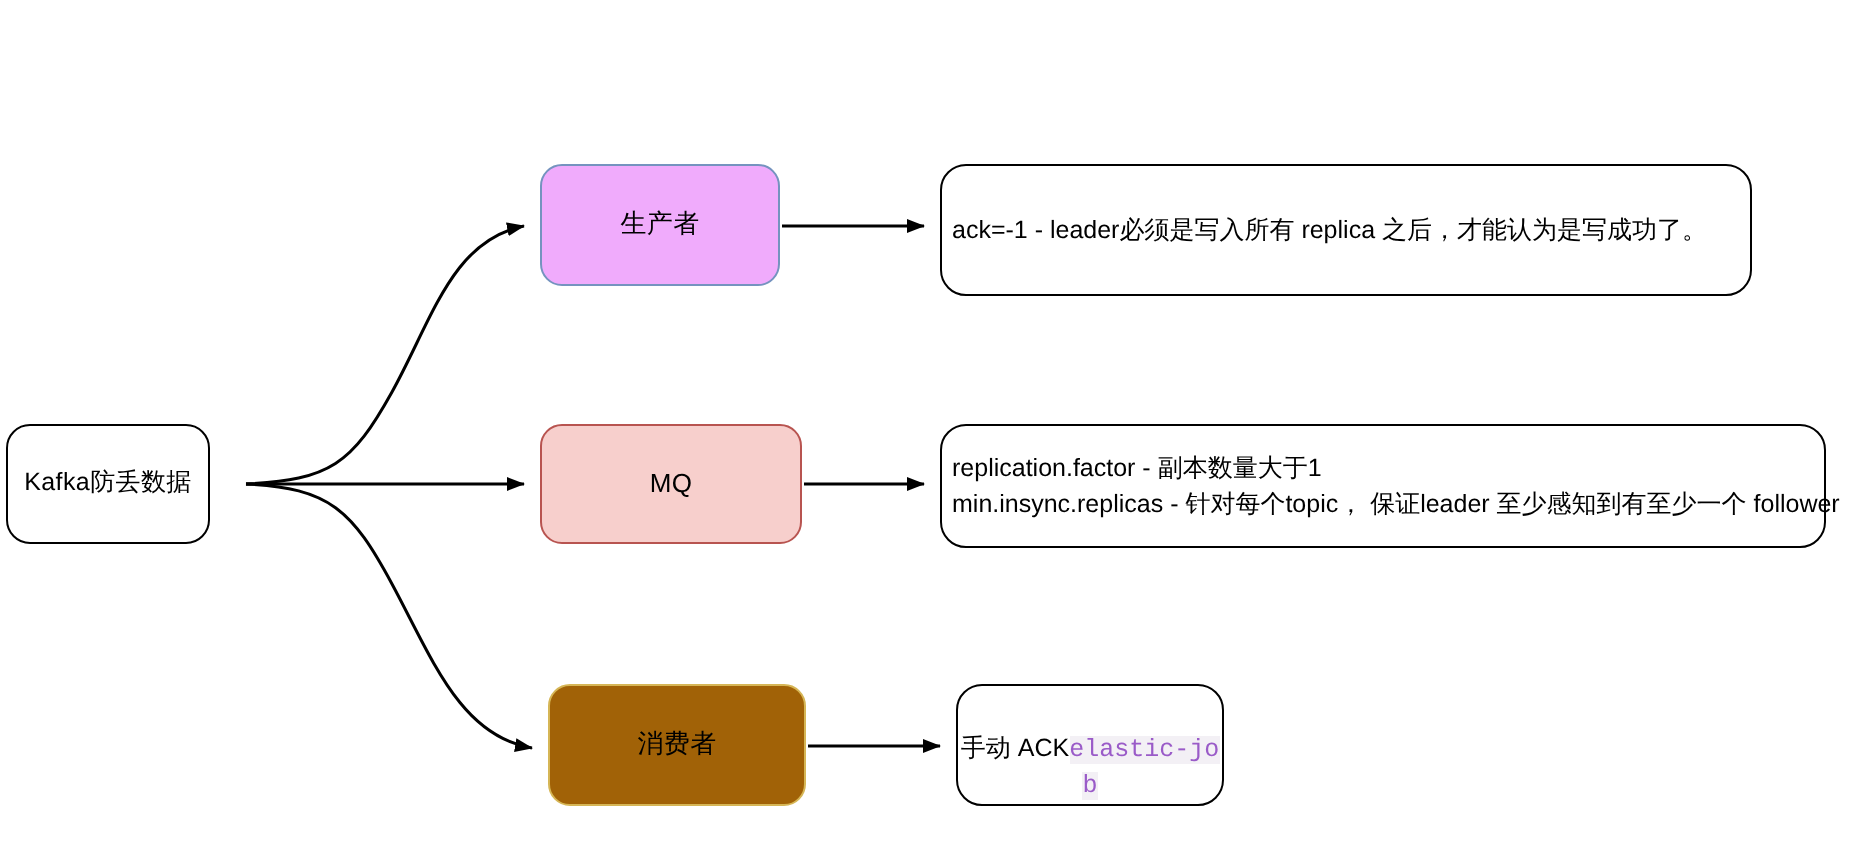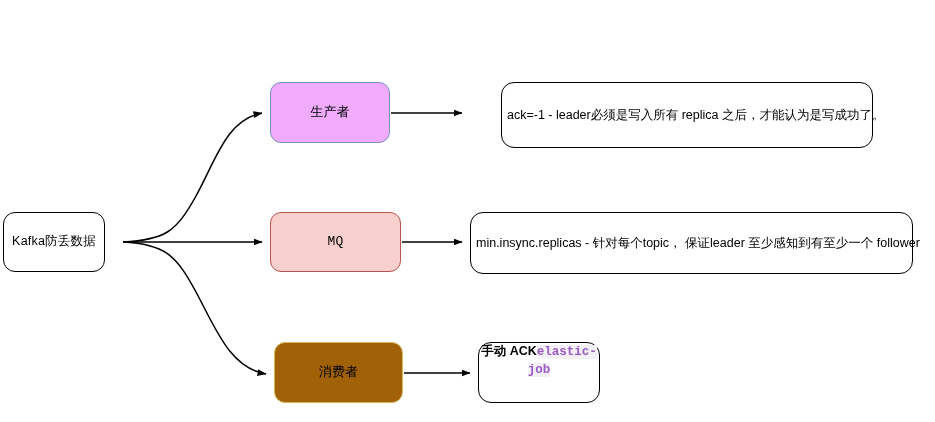--- a/index.html
+++ b/index.html
@@ -68,21 +68,20 @@
   }
   
   #node-mq {
     left: 270px;
     top: 212px;
     width: 131px;
     height: 60px;
     background: #f7cfcc;
     border-color: #b85450;
     border-radius: 11px;
-    font-family: Liberation Mono, monospace;
   }
   
   #node-consumer {
     left: 274px;
     top: 342px;
     width: 129px;
     height: 61px;
     background: #a16207;
     border-color: #d6b656;
     border-radius: 11px;
@@ -99,40 +98,38 @@
     justify-content: center;
   }
   .detail-line {
     font-size: 12.5px;
     line-height: 1.45;
     white-space: nowrap;
   }
   #detail-producer {
     left: 470px;
     top: 82px;
-    width: 372px;
+    width: 406px;
     height: 66px;
     padding-left: 5px;
-    margin-left: 31px;
   }
   #detail-mq {
     left: 470px;
     top: 212px;
     width: 443px;
     height: 62px;
     padding-left: 5px;
   }
   #detail-consumer {
     left: 478px;
     top: 342px;
-    width: 122px;
+    width: 134px;
     height: 61px;
     align-items: center;
-    justify-content: flex-start;
-    font-weight: bold;
+    justify-content: flex-end;
   }
   #detail-consumer .consumer-text {
     font-size: 12.5px;
     line-height: 1.35;
     text-align: center;
     word-break: break-all;
   }
   code.inline-code {
     font-family: "Liberation Mono", "DejaVu Sans Mono", monospace;
     color: #9a5bc8;
@@ -180,20 +177,21 @@
 
   <div class="node" id="node-consumer">
     <span class="node-label">消费者</span>
   </div>
 
   <div class="detail" id="detail-producer">
     <div class="detail-line">ack=-1 -  leader必须是写入所有 replica 之后，才能认为是写成功了。</div>
   </div>
 
   <div class="detail" id="detail-mq">
+    <div class="detail-line">replication.factor - 副本数量大于1</div>
     <div class="detail-line">min.insync.replicas - 针对每个topic， 保证leader 至少感知到有至少一个 follower</div>
   </div>
 
   <div class="detail" id="detail-consumer">
     <div class="consumer-text"><span>手动 ACK</span><code class="inline-code">elastic-job</code></div>
   </div>
 
 </div>
 
 </body></html>

